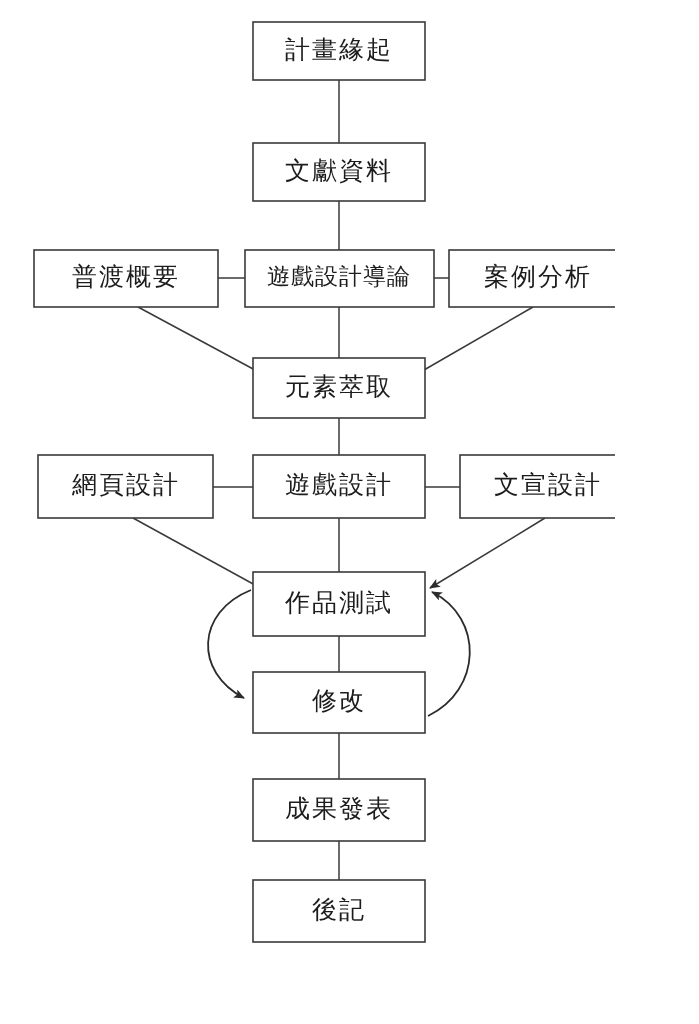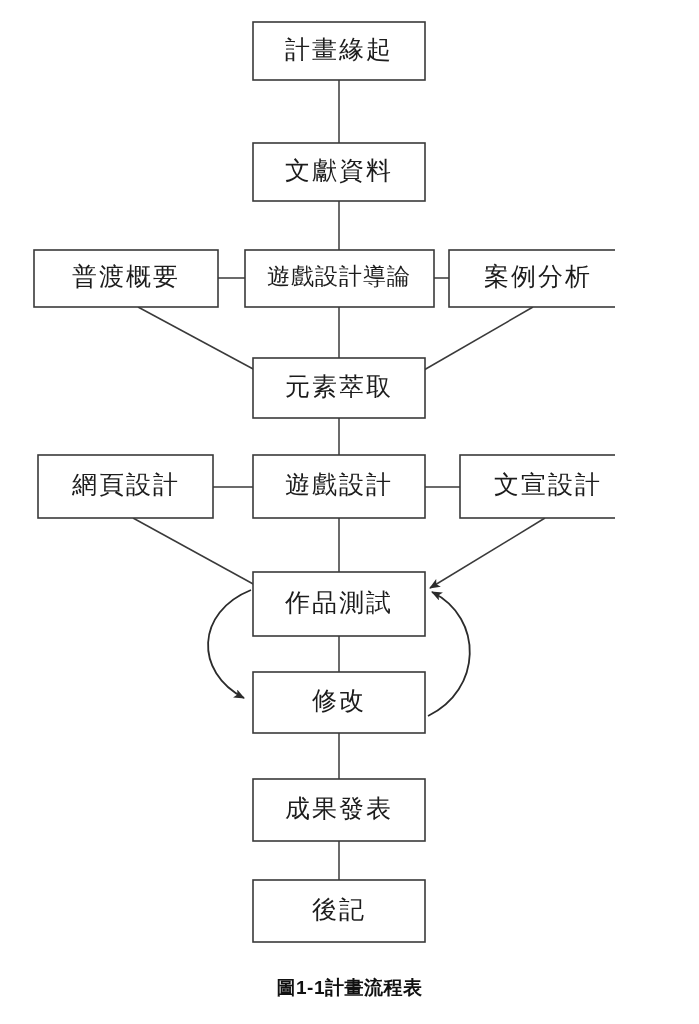--- a/index.html
+++ b/index.html
@@ -179,15 +179,14 @@
       </g>
 
       <g>
         <rect class="node-rect" x="253" y="880" width="172" height="62"></rect>
         <text class="node-label" x="339" y="912">後記</text>
       </g>
 
     </g>
   </svg>
 
-  <div class="caption">圖1-1計畫流程表</div>
 
 </div>
 
 </body></html>

